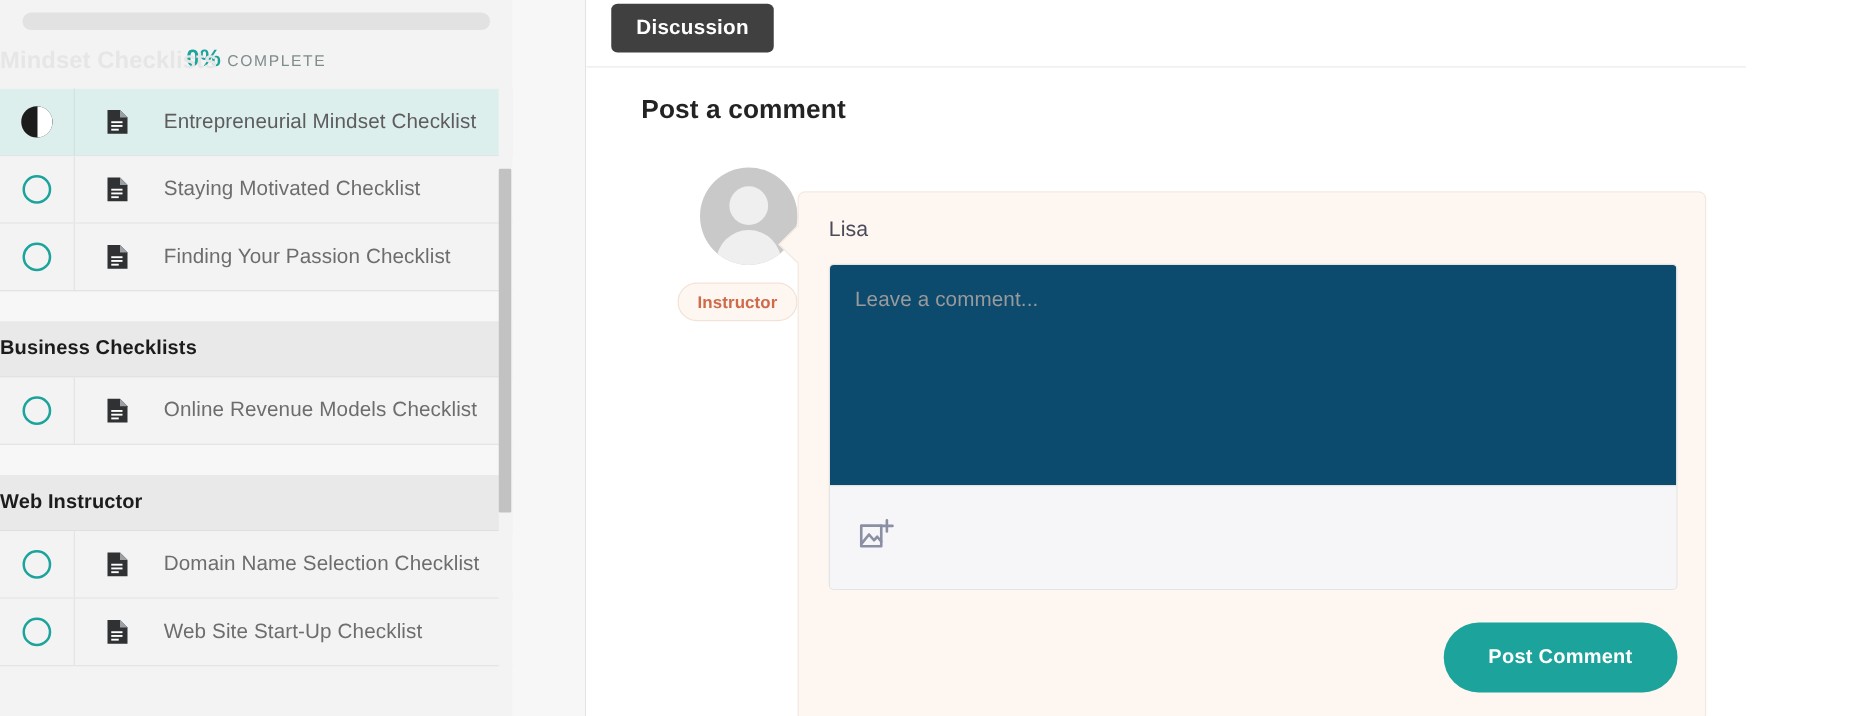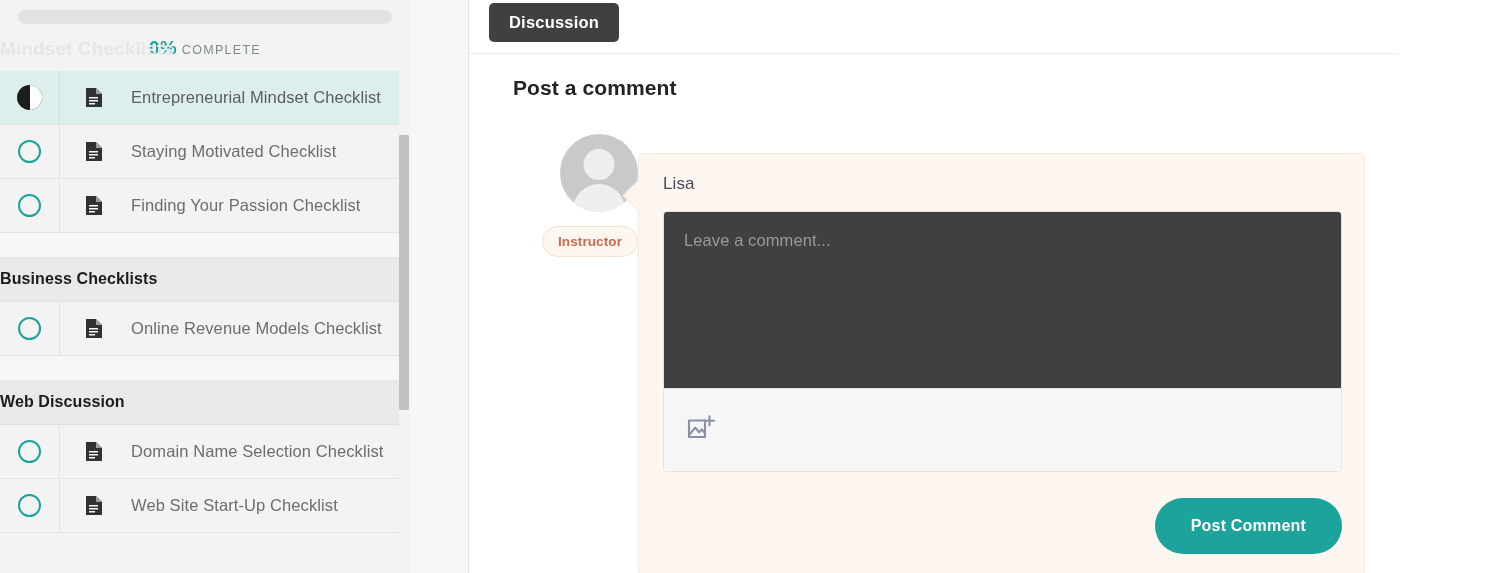--- a/index.html
+++ b/index.html
@@ -332,21 +332,21 @@
     background: #ffffff;
     border: 1px solid #e4e4e4;
     border-radius: 4px;
     overflow: hidden;
   }
   .editor-text {
     height: 138px;
     padding: 19px 20px;
     font-size: 16.5px;
     color: #9a9a9a;
-    background: #404040;
+    background: #0c4a6e;
     letter-spacing: 0.1px;
   }
   .editor-toolbar {
     height: 82px;
     background: #f6f6f9;
     border-top: 1px solid #e4e4e4;
     display: flex;
     align-items: center;
     padding-left: 22px;
   }
@@ -453,21 +453,21 @@
                 <path d="M11 1 v6 h6" fill="#9aa0a6"></path>
                 <rect x="4" y="10" width="9" height="1.5" fill="#ffffff"></rect>
                 <rect x="4" y="13" width="9" height="1.5" fill="#ffffff"></rect>
                 <rect x="4" y="16" width="6" height="1.5" fill="#ffffff"></rect>
               </svg>
             </span>
             <span class="row-label">Online Revenue Models Checklist</span>
           </div>
         </div>
         <div class="section-gap"></div>
-        <div class="section-head">Web Discussion</div>
+        <div class="section-head">Web Instructor</div>
         <div class="row">
           <div class="status-cell">
             <div class="circle-empty"></div>
           </div>
           <div class="label-cell">
             <span>
               <svg class="doc-icon" width="18" height="21" viewBox="0 0 18 21" xmlns="http://www.w3.org/2000/svg">
                 <path d="M1 1 h10 l6 6 v13 h-16 Z" fill="#2f3133"></path>
                 <path d="M11 1 v6 h6" fill="#9aa0a6"></path>
                 <rect x="4" y="10" width="9" height="1.5" fill="#ffffff"></rect>

